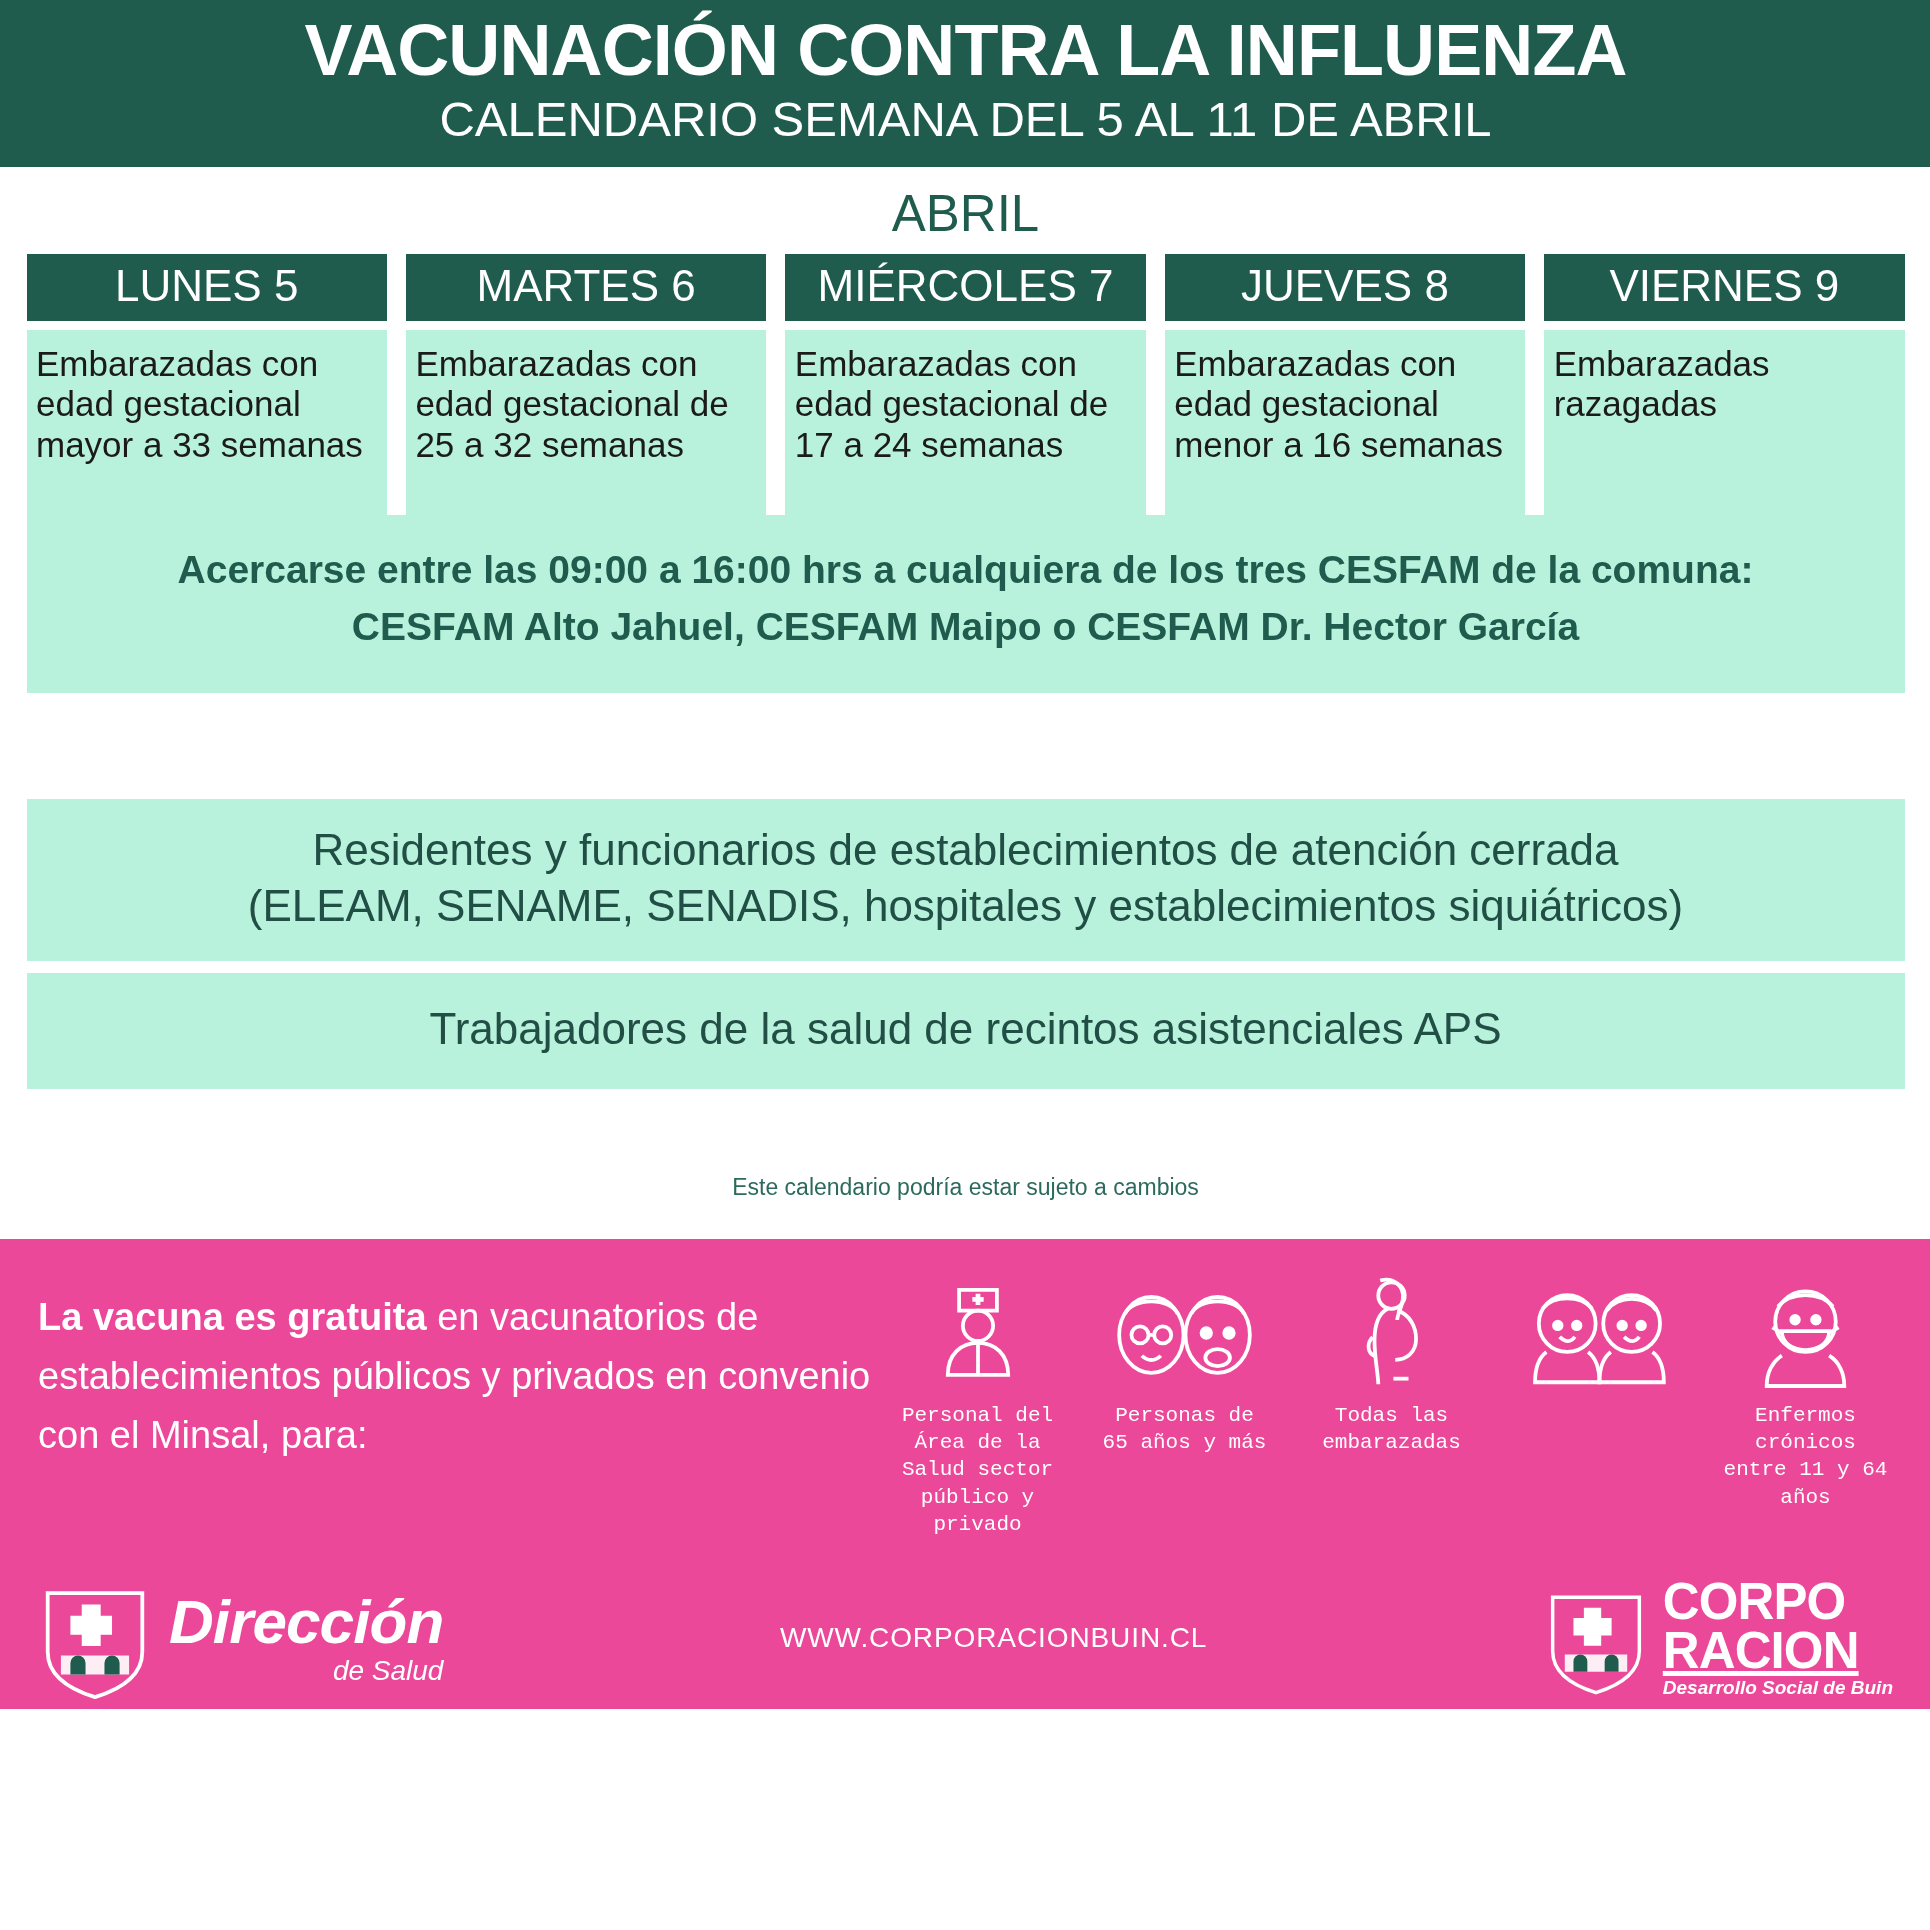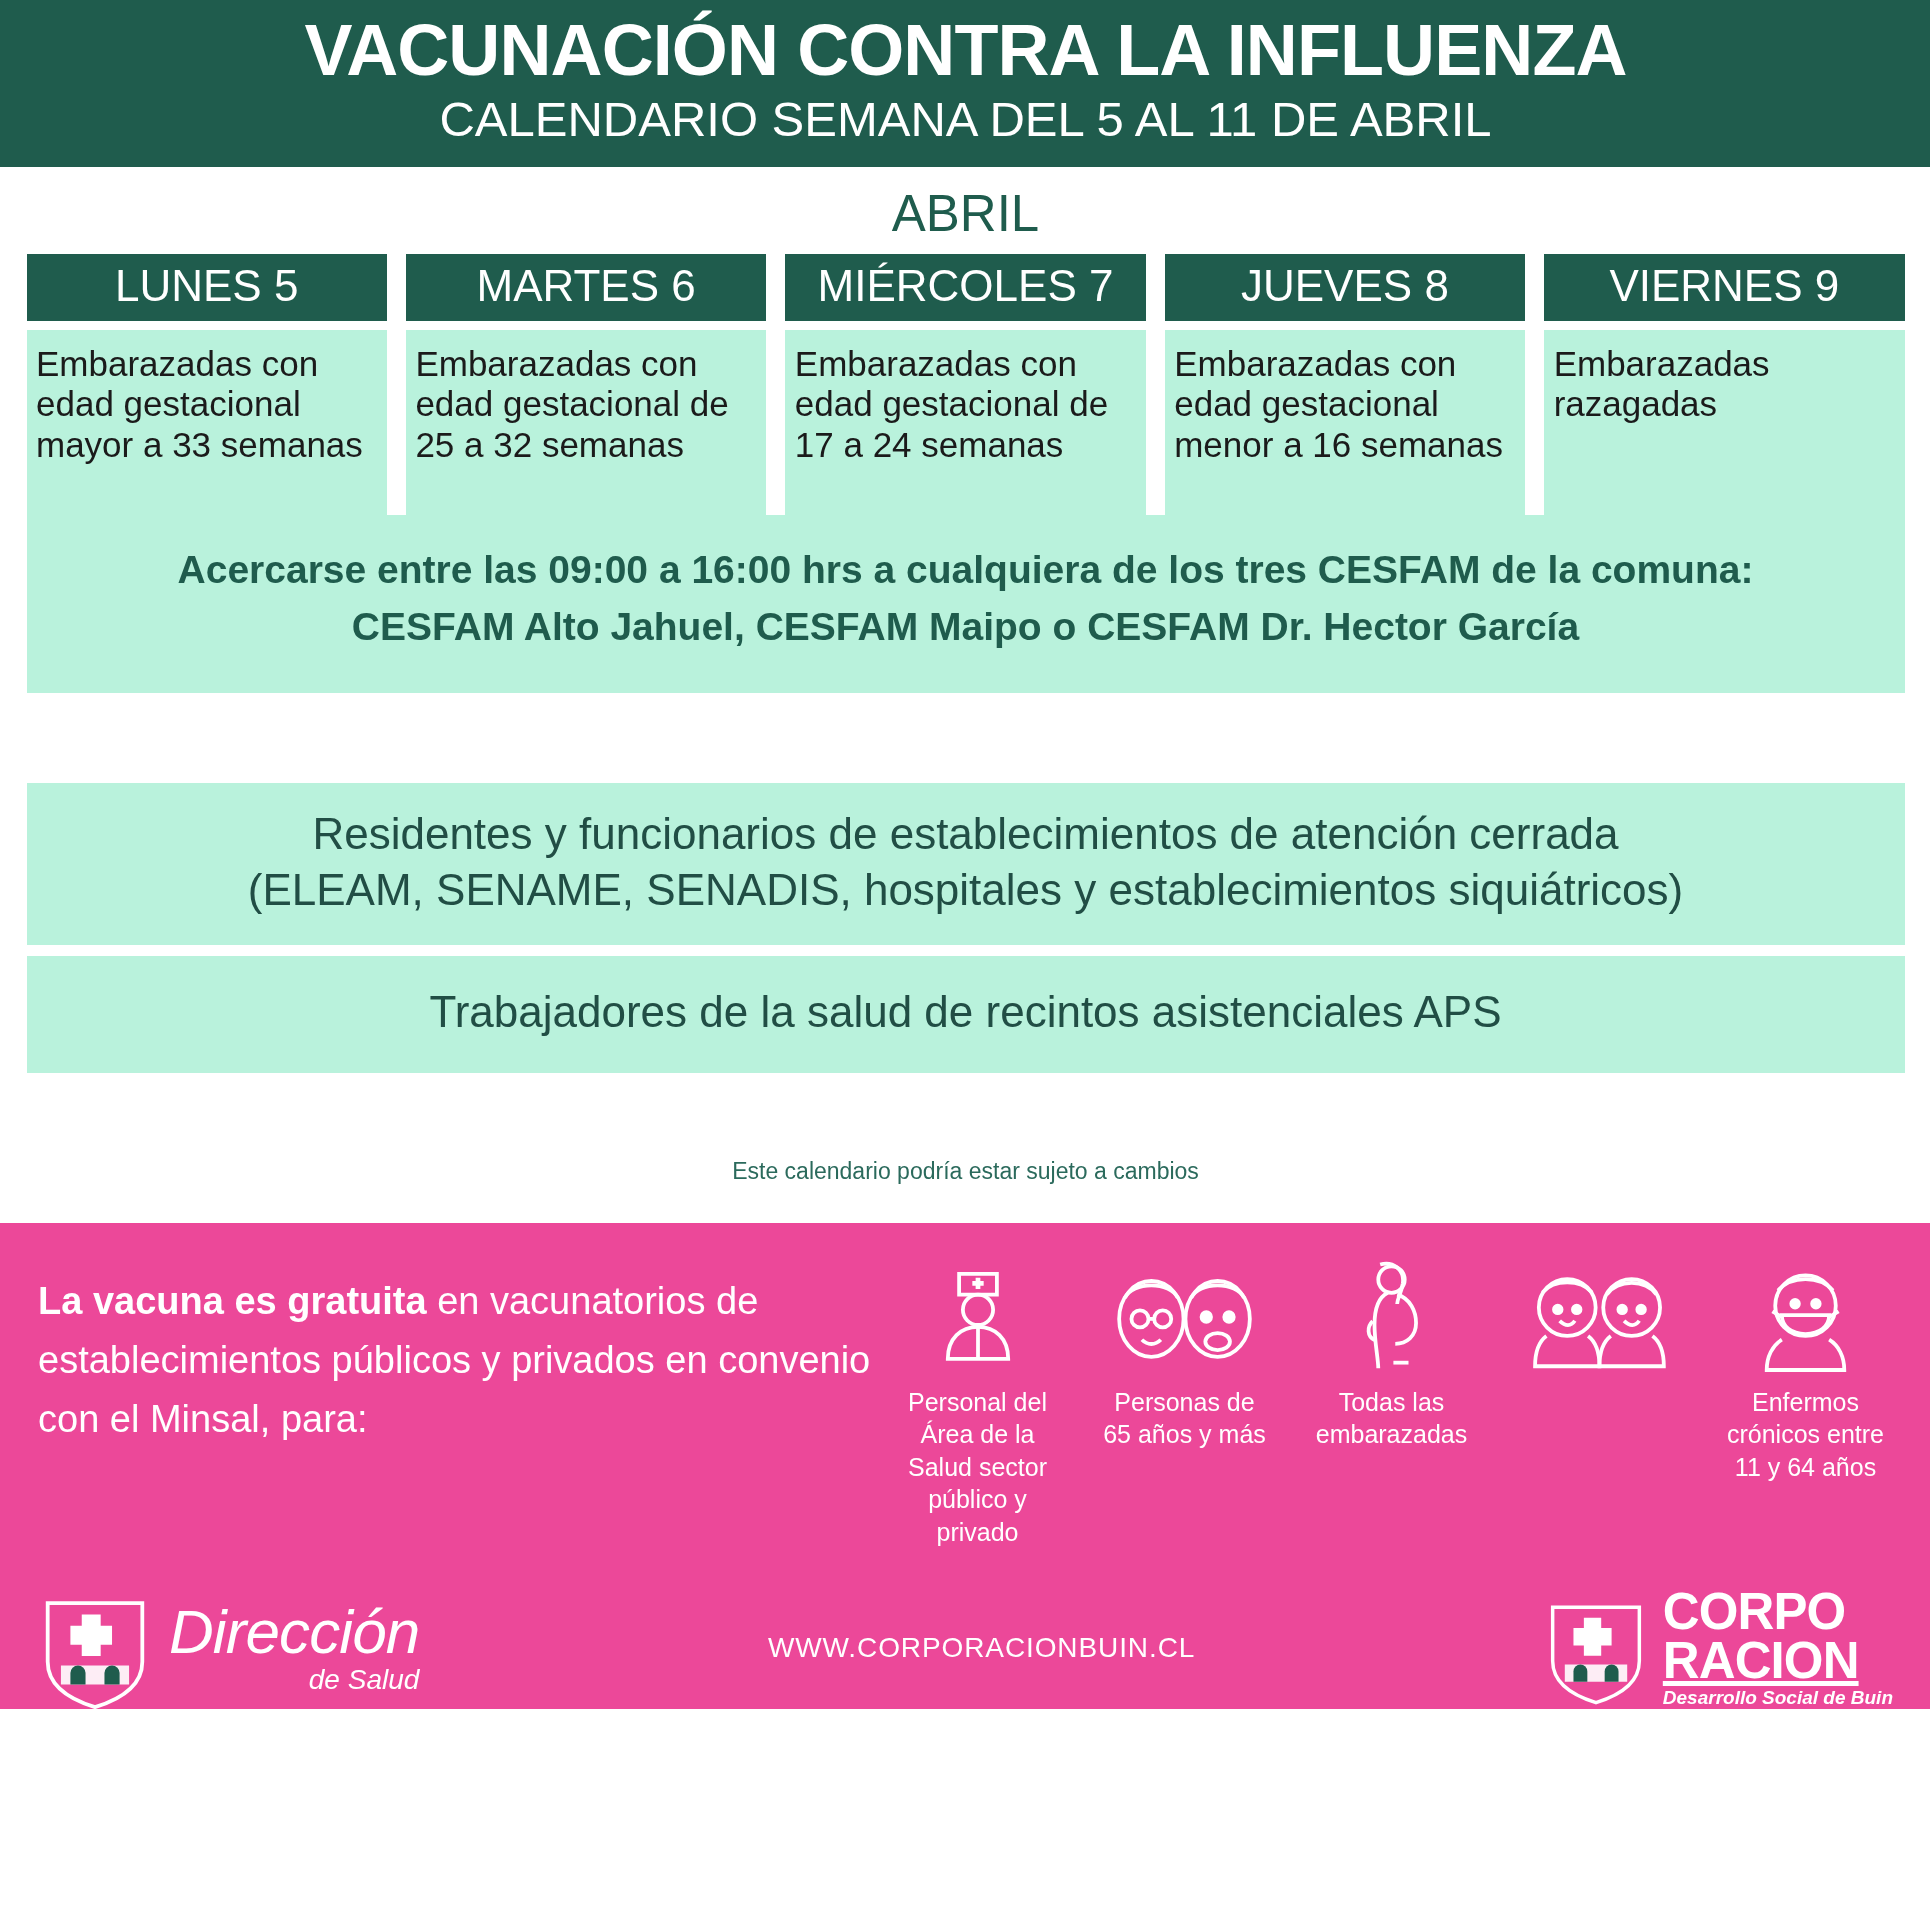--- a/index.html
+++ b/index.html
@@ -155,39 +155,40 @@
     text-align: center;
   }
   .icon-art {
     height: 119px;
     display: flex;
     align-items: flex-end;
     justify-content: center;
   }
   .icon-cap {
     margin-top: 11.4px;
-    font-size: 25px;
+    font-size: 21px;
     line-height: 1.3;
+    font-family: Liberation Mono, monospace;
   }
 
   .footer-bottom {
     display: flex;
     align-items: center;
     justify-content: space-between;
     margin-top: 38px;
   }
   .brand-left {
     display: flex;
     align-items: center;
     gap: 17px;
   }
   .brand-left .words { line-height: 1; }
   .brand-left .w1 {
     font-size: 62px;
-    font-weight: normal;
+    font-weight: bold;
     font-style: italic;
     letter-spacing: -0.9px;
   }
   .brand-left .w2 {
     font-size: 28px;
     font-style: italic;
     text-align: right;
     margin-top: 3.8px;
   }
   .site {

